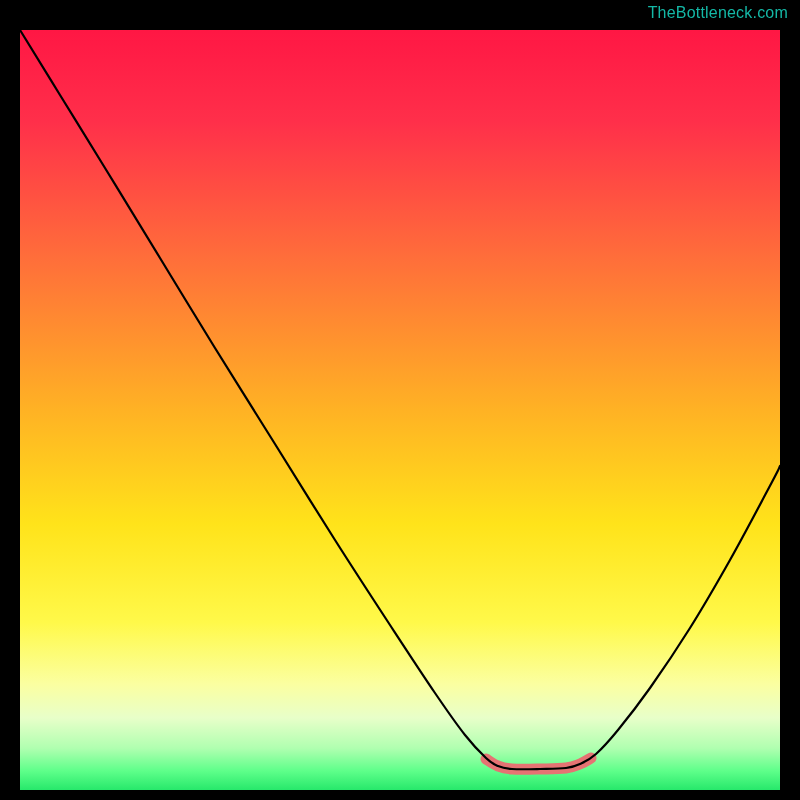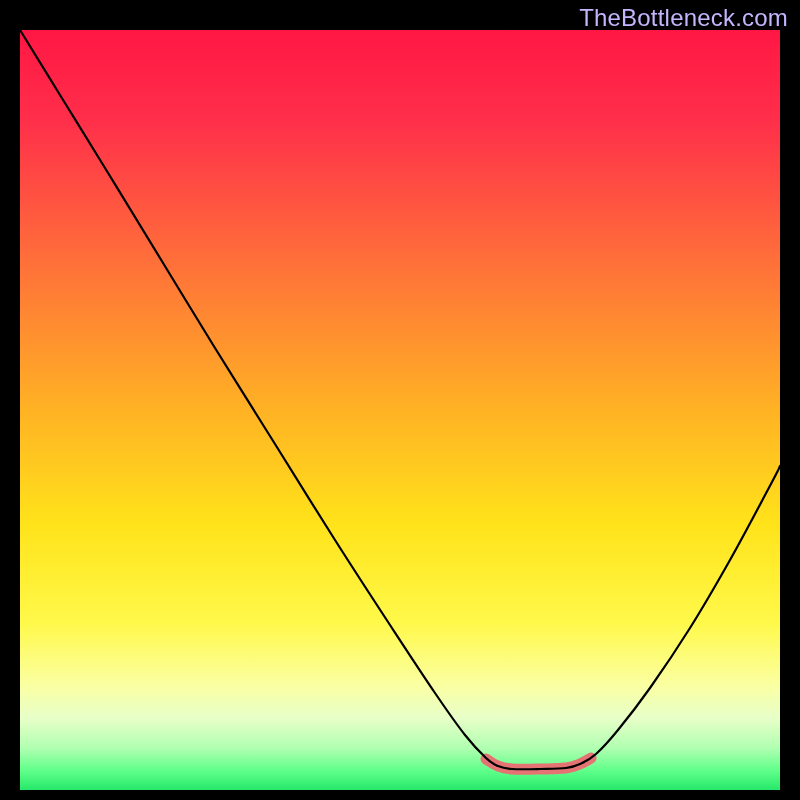--- a/index.html
+++ b/index.html
@@ -13,22 +13,22 @@
   .container {
     position: relative;
     width: 800px;
     height: 800px;
   }
   .watermark {
     position: absolute;
     top: 4px;
     right: 12px;
     font-family: Arial, Helvetica, sans-serif;
-    font-size: 24px;
-    color: #c4b5fd;
+    font-size: 16px;
+    color: #14b8a6;
     font-weight: 400;
     letter-spacing: 0.2px;
   }
   svg {
     position: absolute;
     top: 0;
     left: 0;
   }
 </style>
 </head>

